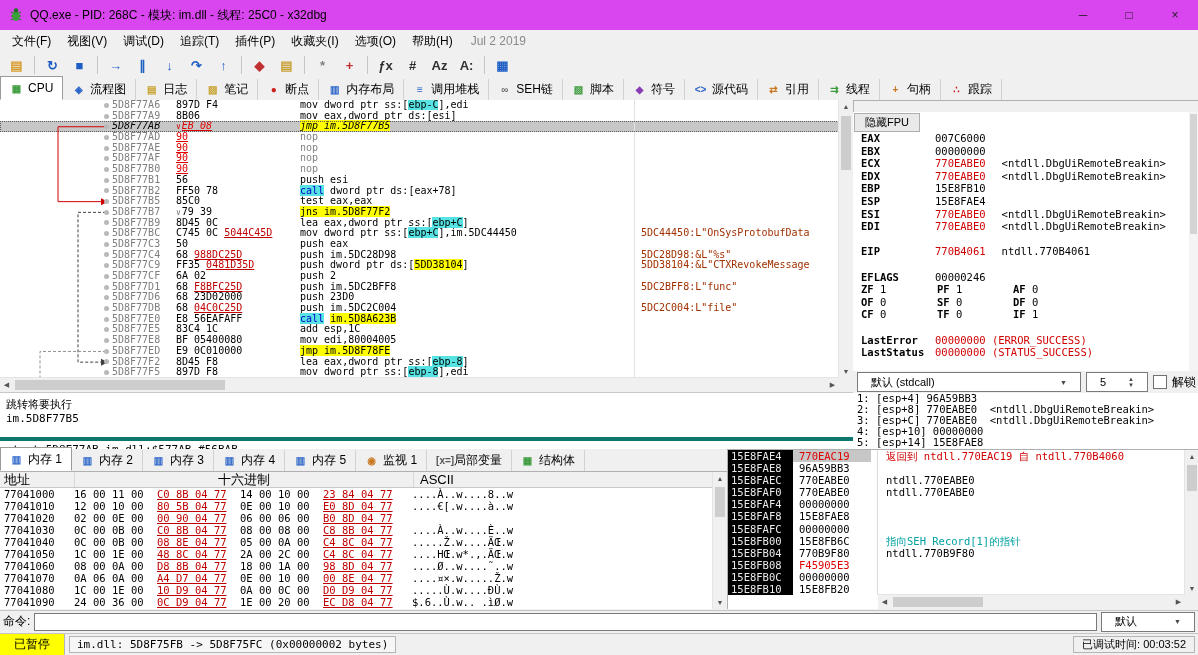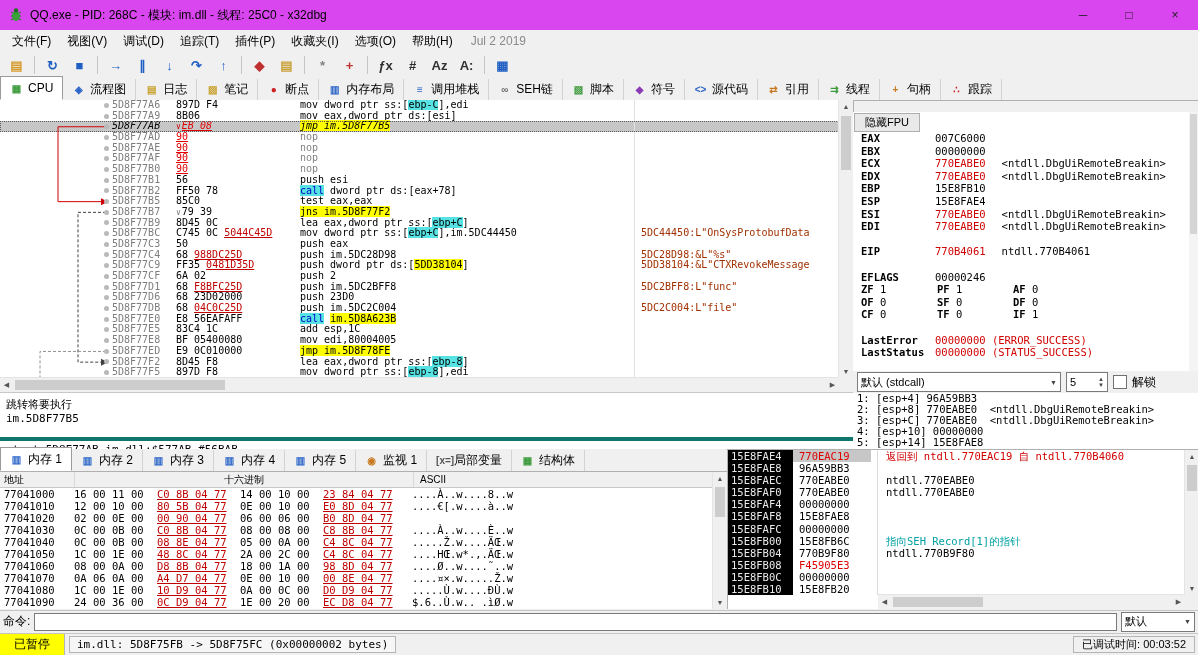--- a/index.html
+++ b/index.html
@@ -88,36 +88,36 @@
   .red{color:#d00000;}
   .rc{margin-left:16px;}
   .flagcell{width:76px;flex:none;}
   .flagcell .fn{font-weight:bold;}
   #reg-vsb{position:absolute;right:0;top:0;width:9px;height:271px;background:#f4f4f4;}
   #reg-vsb .thumb{position:absolute;left:1px;right:1px;top:2px;height:120px;background:#d4d4d4;}
   
   #calling-row{position:absolute;left:853px;top:371px;width:345px;height:22px;background:#f0f0f0;
                display:flex;align-items:center;gap:5px;padding:0 4px;border-bottom:1px solid #c8c8c8;}
   .combo{background:#fff;border:1px solid #7a7a7a;height:18px;display:flex;align-items:center;
-         padding:0 3px;font-size:11px;}
+         padding:0 13px;font-size:11px;}
   #conv-combo{width:196px;}
   #depth-spin{width:34px;}
   .combo .grow{flex:1;}
   .combo .caret{font-size:7px;color:#444;}
   .spinarrows{display:flex;flex-direction:column;font-size:6px;line-height:6px;color:#444;}
   .checkbox{width:12px;height:12px;background:#fff;border:1px solid #707070;}
   
   #args{position:absolute;left:853px;top:393px;width:345px;height:56px;background:#ffffff;overflow:hidden;}
   .arow{height:11px;line-height:11px;font-family:"DejaVu Sans Mono",monospace;font-size:10.5px;
         padding-left:4px;white-space:pre;}
   
   #dump{position:absolute;left:0;top:471px;width:727px;height:137px;background:#fff;
         border-top:1px solid #b0b0b0;border-right:1px solid #b0b0b0;}
   #dump-head{display:flex;height:15px;line-height:15px;background:#f0f0f0;border-bottom:1px solid #c8c8c8;
-             font-size:10px;}
+             font-size:13px;}
   #dump-head .h-addr{width:70px;padding-left:4px;border-right:1px solid #d8d8d8;}
   #dump-head .h-hex{width:338px;text-align:center;border-right:1px solid #d8d8d8;}
   #dump-head .h-ascii{flex:1;padding-left:6px;}
   #dump-rows{position:absolute;left:0;top:16px;right:14px;bottom:0;overflow:hidden;}
   .mrow{display:flex;height:12px;line-height:12px;font-family:"DejaVu Sans Mono",monospace;font-size:10.5px;
         white-space:pre;}
   .maddr{width:70px;flex:none;padding-left:4px;}
   .mhex{width:338px;flex:none;display:flex;}
   .mg{width:83px;flex:none;}
   .mg.p{color:#c00000;text-decoration:underline;}

